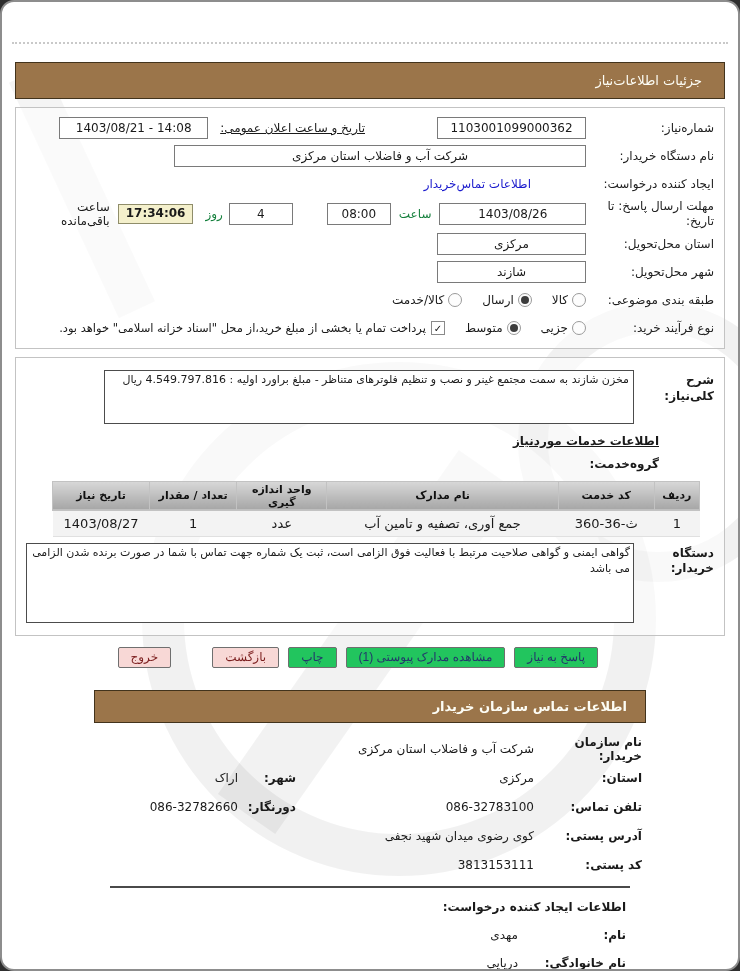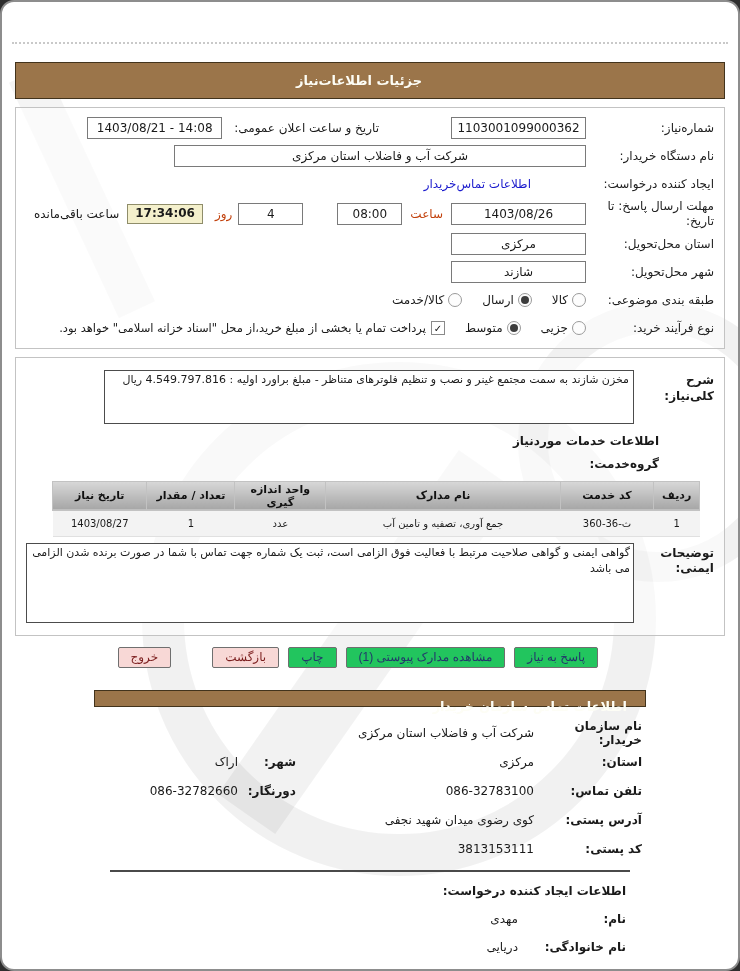--- a/index.html
+++ b/index.html
@@ -13,75 +13,75 @@
   .watermark{position:absolute; inset:0; z-index:0; pointer-events:none; overflow:hidden;}
   .wm-circle{position:absolute; border:42px solid rgba(0,0,0,0.055); border-radius:50%;}
   .wm-c1{width:430px;height:430px; top:360px; left:140px;}
   .wm-c2{width:220px;height:220px; top:300px; right:-60px; border-width:30px;}
   .wm-bar{position:absolute; width:70px; height:420px; background:rgba(0,0,0,0.05); transform:rotate(35deg); top:430px; left:330px;}
   .wm-bar2{position:absolute; width:40px; height:260px; background:rgba(0,0,0,0.045); transform:rotate(-25deg); top:60px; left:60px;}
 
   .dotted{border-top:2px dotted #c9c9c9; margin:40px 10px 0;}
   .title-bar{
     margin:18px 13px 0; background:#9b754a; border:1px solid #42331c;
-    height:37px; line-height:35px; color:#fdfdf5; font-weight:bold; font-size:13px;
-    padding-right:22px; box-sizing:border-box;text-align:center;
+    height:37px; line-height:35px; color:#fdfdf5; font-weight:normal; font-size:13px;
+    padding-right:22px; box-sizing:border-box;
   }
   .box{border:1px solid #c3c3c3; margin:8px 13px 0; padding:6px 10px; background:rgba(255,255,255,0.55);}
 
   .frow{display:flex; align-items:center; min-height:28px;}
   .frow.tall{min-height:32px; align-items:center;}
   .flabel{width:128px; flex-shrink:0; color:#222; line-height:1.25;}
   .vbox{border:1px solid #7a7a7a; background:#fff; height:22px; line-height:20px;
         text-align:center; box-sizing:border-box; padding:0 4px; overflow:hidden; white-space:nowrap;}
-  .w140{width:135px;} .w65{width:65px;} .w360{width:360px;} .w412{width:412px;} .w415{width:415px;}
+  .w140{width:149px;} .w65{width:65px;} .w360{width:360px;} .w412{width:412px;} .w415{width:415px;}
   .ltr{direction:ltr;}
-  .gap72{margin-right:72px;} .gap34{margin-right:34px;}
-  .small-label{margin:0 8px; color:#c2410c;}
+  .gap72{margin-right:72px;text-decoration:underline;} .gap34{margin-right:34px;}
+  .small-label{margin:0 8px; color:#15803d;}
   .link{color:#1b1bcd; cursor:pointer; margin-right:55px; white-space:nowrap;margin-left:40px;}
   .countdown{background:#f4f0cc; border:1px solid #8f8d6a; padding:0 7px; height:18px;
              line-height:17px; font-weight:bold; direction:ltr; margin-right:12px;}
   .after-count{margin-right:8px;}
 
   .radio{width:12px; height:12px; border:1px solid #9a9a9a; border-radius:50%;
          background:#fdfdfd; display:inline-block; position:relative; margin-left:4px; flex-shrink:0;}
   .radio.checked::after{content:""; position:absolute; top:2px; left:2px; right:2px; bottom:2px;
          background:#3d3d3d; border-radius:50%;}
   .opt{display:inline-flex; align-items:center; margin-left:20px;}
   .checkbox{width:12px; height:12px; border:1px solid #8a8a8a; background:#fff; display:inline-flex;
          align-items:center; justify-content:center; font-size:10px; font-weight:bold; color:#111;
          margin-left:5px; flex-shrink:0;}
   .chk-text{font-size:11.5px;}
 
   .frow2{display:flex; margin:6px 0; align-items:flex-start;}
   .blabel{font-weight:bold; width:80px; flex-shrink:0; padding-top:3px; line-height:1.3;}
   .desc-box{border:1px solid #4c4c4c; height:54px; width:530px; padding:1px 4px; font-size:11px;
             line-height:1.4; box-sizing:border-box; overflow:hidden; background:#fff;}
-  .sec-heading{font-weight:bold; margin:10px 55px 6px 0;}
+  .sec-heading{font-weight:bold; margin:10px 55px 6px 0;text-decoration:underline;}
   .indent55{margin-right:55px;}
 
   table.svc{border-collapse:collapse; margin:8px 14px 4px 26px; width:calc(100% - 40px);}
   table.svc th{background:linear-gradient(#d8d8d8,#a6a6a6); font-size:11px; font-weight:bold;
        color:#111; border:1px solid #c2c2c2; height:21px; padding:1px 4px;}
-  table.svc td{font-size:10px; background:#f3f3f3; height:23px; text-align:center; padding:1px 4px;
+  table.svc td{font-size:13px; background:#f3f3f3; height:23px; text-align:center; padding:1px 4px;
        border-bottom:1px solid #e0e0e0;}
   .col-row{width:38px;} .col-code{width:92px;} .col-name{width:262px;}
   .col-unit{width:92px;} .col-qty{width:88px;} .col-date{width:91px;}
 
   .notes-box{border:1px solid #4c4c4c; height:80px; flex:1; font-size:11px; padding:1px 3px;
              box-sizing:border-box; line-height:1.45; background:#fff; overflow:hidden;}
 
   .buttons{display:flex; align-items:center; margin-top:11px; padding-right:140px;}
   .btn{border:1px solid #6f6f6f; height:21px; line-height:19px; padding:0 12px; font-size:12px;
        border-radius:2px; box-sizing:border-box; margin-left:9px; white-space:nowrap; cursor:pointer;}
   .btn.green{background:#22c55e; color:#23366b;}
   .btn.pink{background:#f8d8d6; color:#7c1f1f;}
   .btn.exit{margin-right:32px;}
 
-  .title-bar2{margin:22px 92px 0; background:#9b754a; border:1px solid #42331c; height:17px;
+  .title-bar2{margin:22px 92px 0; background:#9b754a; border:1px solid #42331c; height:33px;
       line-height:31px; color:#fdfdf5; font-weight:bold; font-size:13px; padding-right:18px; box-sizing:border-box;}
 
   .contact{padding:12px 96px 0;}
   .crow{display:flex; min-height:29px; align-items:center;}
   .clabel{font-weight:bold; width:108px; flex-shrink:0;}
   .cvalue{width:238px;}
   .clabel2{font-weight:bold; width:58px; flex-shrink:0;}
   .cvalue2{flex:1;}
 
   .divider{border:none; border-top:2px solid #4a4a4a; margin:6px 108px 0;}
@@ -212,21 +212,21 @@
             <td>ث-36-360</td>
             <td>جمع آوری، تصفیه و تامین آب</td>
             <td>عدد</td>
             <td>1</td>
             <td class="ltr">1403/08/27</td>
           </tr>
         </tbody>
       </table>
 
       <div class="frow2">
-        <span class="blabel">توضیحات ایمنی:</span>
+        <span class="blabel">دستگاه خریدار:</span>
         <div class="notes-box">گواهی ایمنی و گواهی صلاحیت مرتبط با فعالیت فوق الزامی است، ثبت یک شماره جهت تماس با شما در صورت برنده شدن الزامی می باشد</div>
       </div>
     </div>
 
     <div class="buttons">
       <button class="btn green">پاسخ به نیاز</button>
       <button class="btn green">مشاهده مدارک پیوستی (1)</button>
       <button class="btn green">چاپ</button>
       <button class="btn pink">بازگشت</button>
       <button class="btn pink exit">خروج</button>

